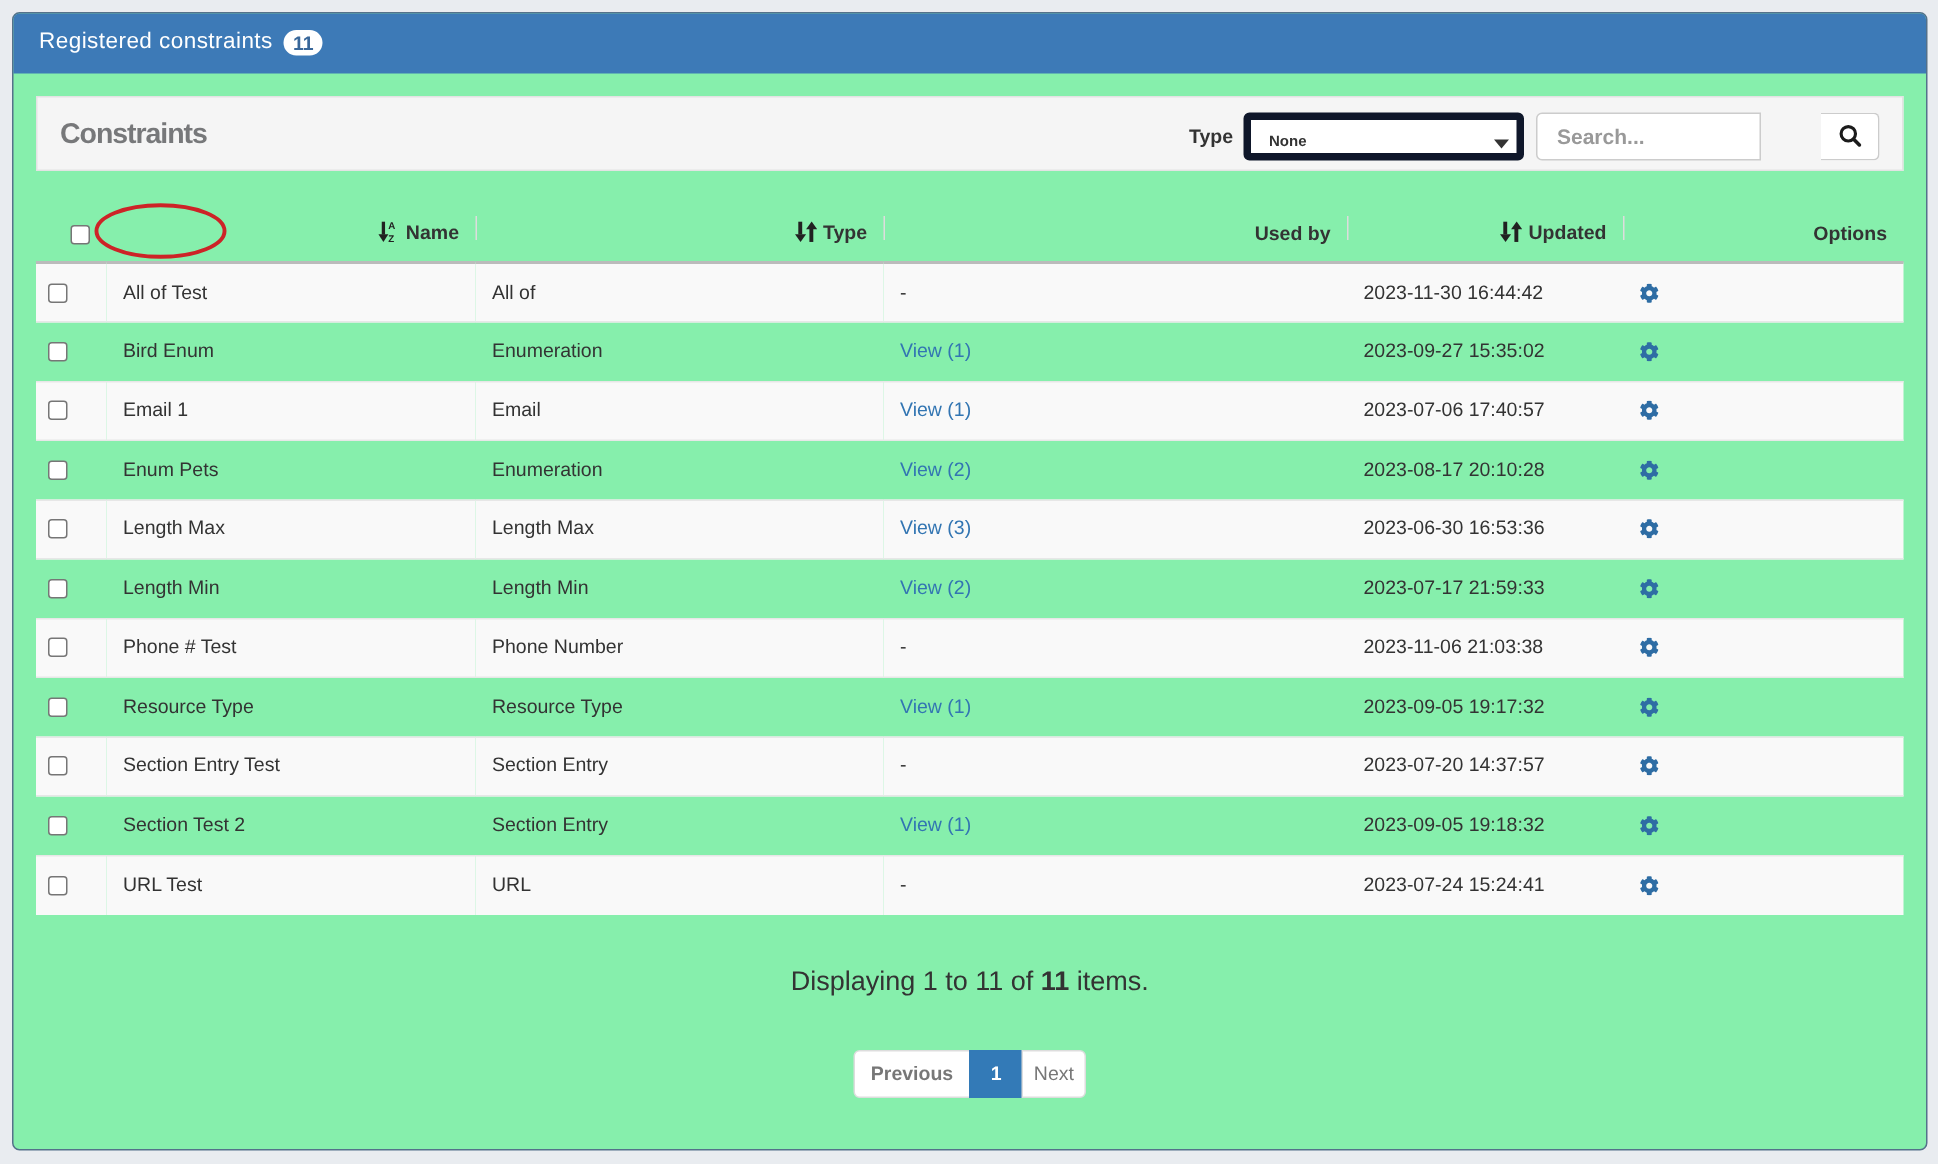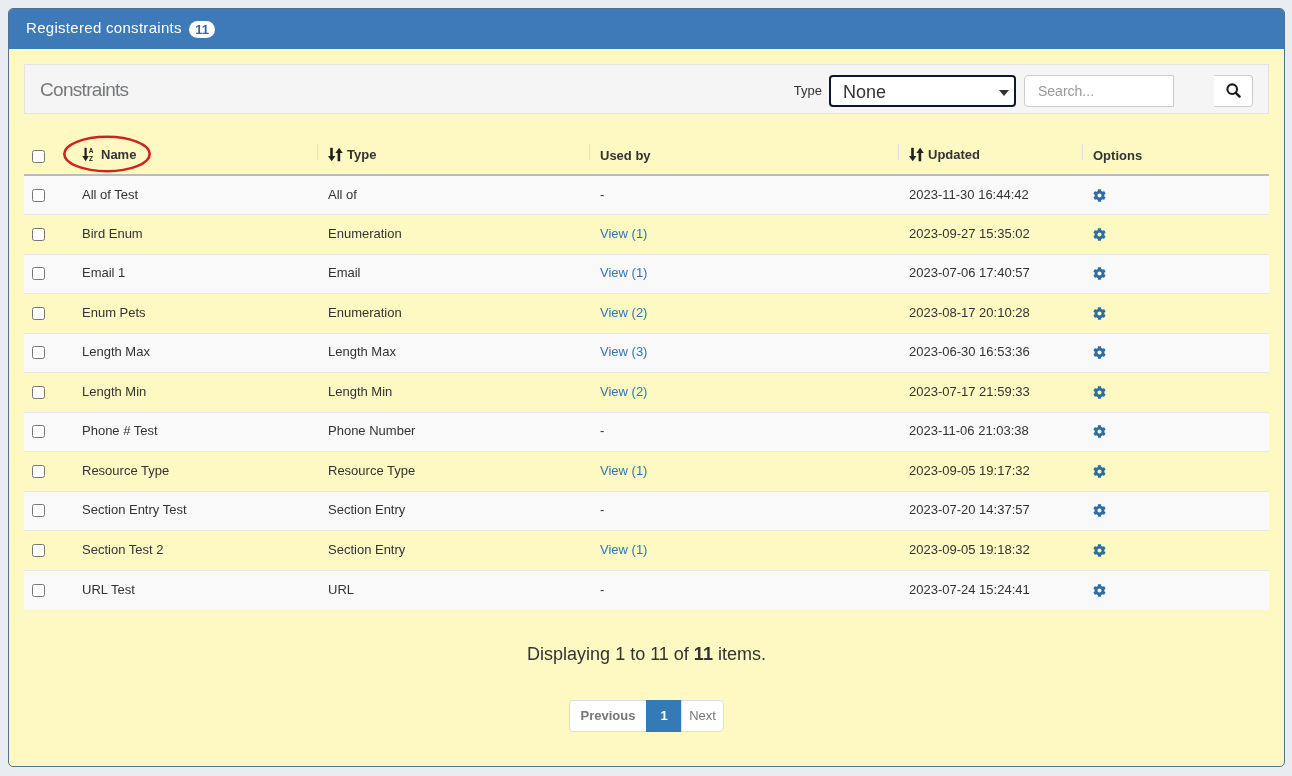--- a/index.html
+++ b/index.html
@@ -7,21 +7,21 @@
 body {
   background: #e9ecf0;
   font-family: "Liberation Sans", sans-serif;
   position: relative;
   overflow: hidden;
 }
 .panel {
   position: absolute;
   left: 8px; top: 8px;
   width: 1277px; height: 759px;
-  background: #fef9c3;
+  background: #86efac;
   border: 1px solid #54718a;
   border-radius: 5px;
 }
 .panel-heading {
   height: 40px;
   background: #3d7ab7;
   border-radius: 4px 4px 0 0;
   color: #fff;
   font-size: 15px;
   letter-spacing: 0.3px;
@@ -43,20 +43,21 @@
   letter-spacing: 0;
 }
 .panel-body { padding: 15px; }
 .toolbar {
   height: 50px;
   background: #f5f5f5;
   border: 1px solid #e3e3e3;
   display: flex;
   align-items: center;
   padding: 0 15px;
+  font-weight: bold;
 }
 .toolbar .title {
   font-size: 19px;
   letter-spacing: -0.7px;
   color: #77787a;
   position: relative;
   top: 1px;
 }
 .controls {
   margin-left: auto;
@@ -68,23 +69,23 @@
 .controls .lbl {
   font-size: 13px;
   color: #333;
   margin-right: 7px;
 }
 .select {
   position: relative;
   width: 187px;
   height: 32px;
   background: #fff;
-  border: 2px solid #0f172a;
+  border: 5px solid #0f172a;
   border-radius: 4px;
-  font-size: 18px;
+  font-size: 10px;
   color: #333;
   line-height: 30px;
   padding-left: 12px;
   margin-right: 8px;
 }
 .select .caret {
   position: absolute;
   right: 5px; top: 13px;
   width: 0; height: 0;
   border-left: 5px solid transparent;
@@ -121,21 +122,21 @@
   font-size: 13px;
   color: #333;
 }
 col.c1 { width: 47px; }
 col.c2 { width: 246px; }
 col.c3 { width: 272px; }
 col.c4 { width: 309px; }
 col.c5 { width: 184px; }
 col.c6 { width: 187px; }
 th {
-  text-align: left;
+  text-align: right;
   font-size: 13px;
   font-weight: bold;
   color: #333;
   height: 36px;
   padding: 0 11px 2px;
   border-bottom: 2px solid #bbb;
   position: relative;
   vertical-align: middle;
 }
 th.sep::before {

